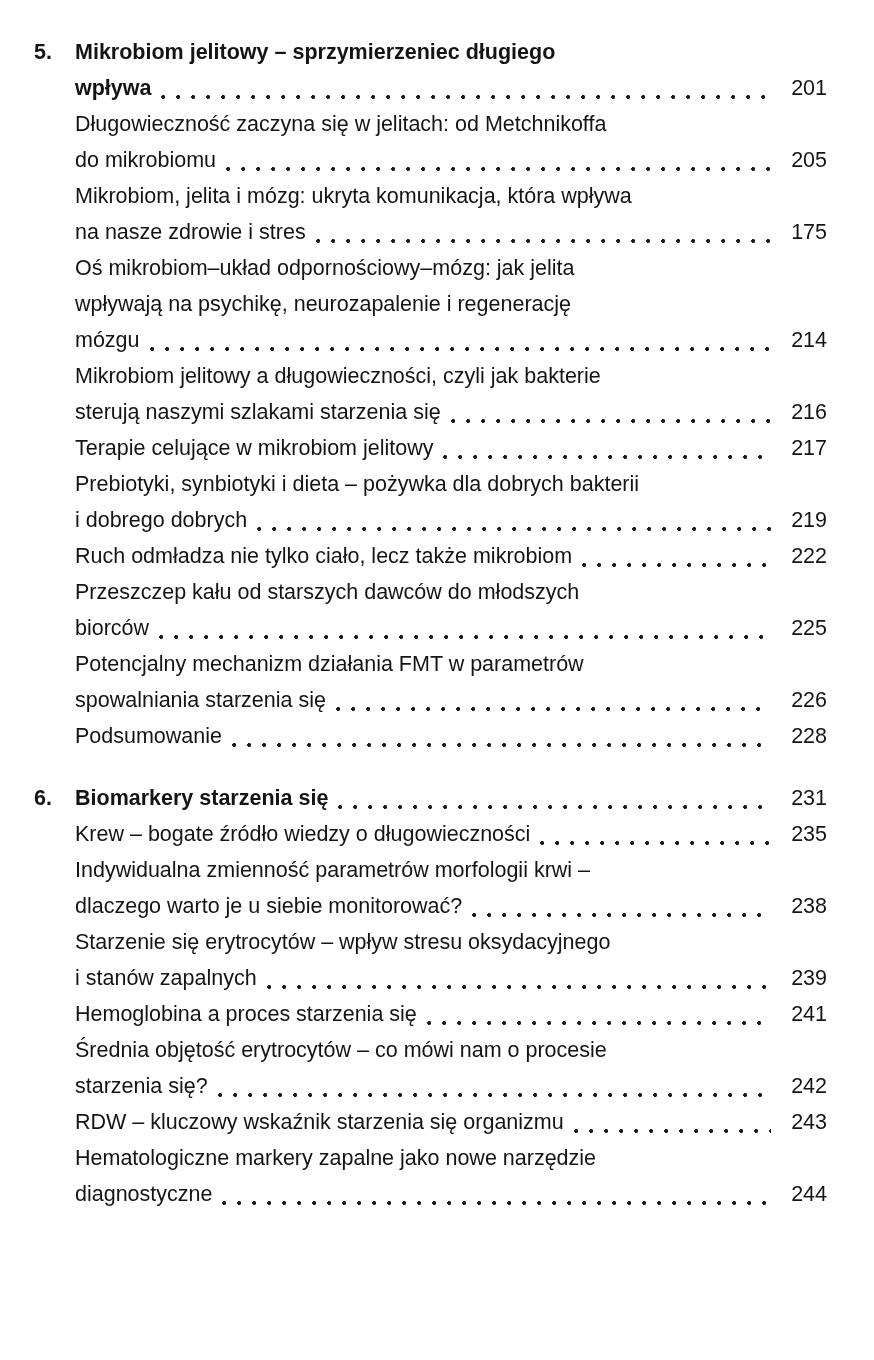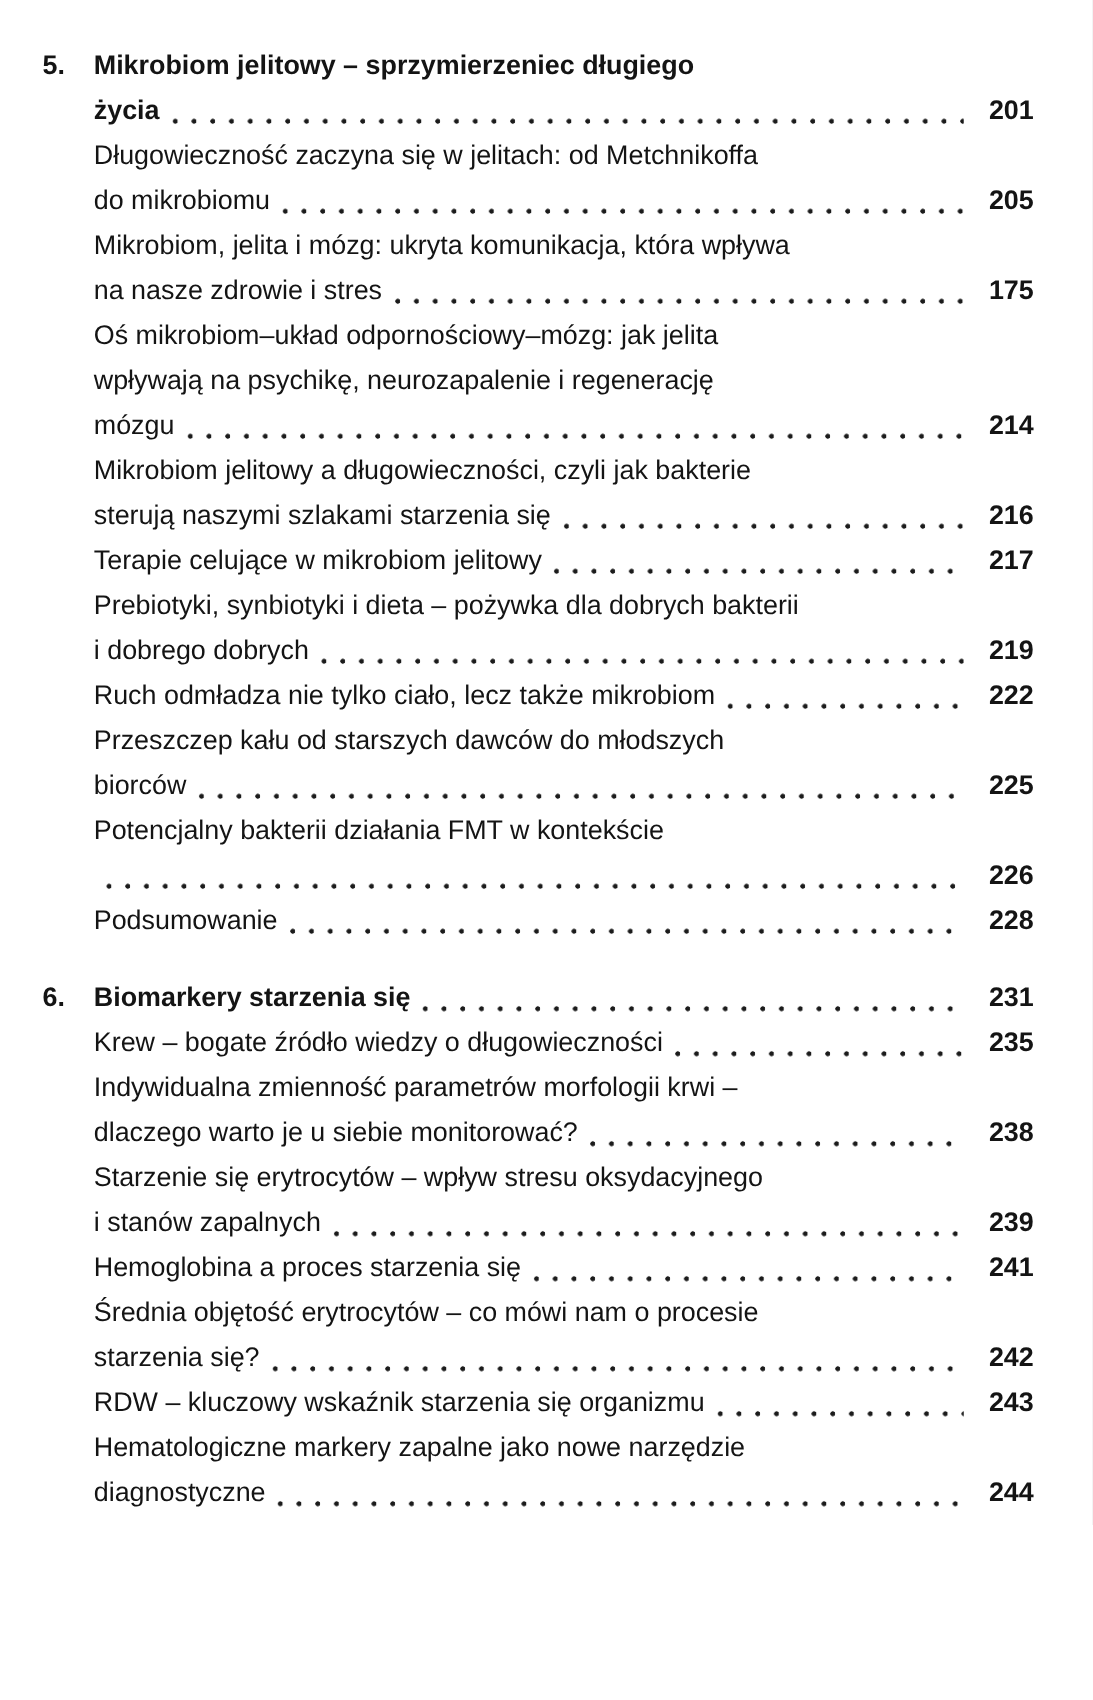--- a/index.html
+++ b/index.html
@@ -36,34 +36,34 @@
     background-image:radial-gradient(circle at 2.2px 3px, #1b1b1b 1.75px, rgba(0,0,0,0) 2.2px);
     background-size:15px 6px;
     background-repeat:repeat-x;
     background-position:left center;
     min-width:20px;
   }
   .pg{
     flex:0 0 auto;
     min-width:42px;
     text-align:right;
-    font-weight:700;
+    font-weight:400;
   }
 </style>
 </head>
 <body>
 
 <div class="page">
   <div>
       <section class="section">
         <div class="entry chapter">
           <span class="num">5.</span>
           <div class="line">Mikrobiom jelitowy – sprzymierzeniec długiego</div>
           <div class="line last">
-            <span class="txt">życia</span>
+            <span class="txt">wpływa</span>
             <span class="leader"></span>
             <span class="pg">201</span>
           </div>
         </div>
         <div class="entry">
           <div class="line">Długowieczność zaczyna się w jelitach: od Metchnikoffa</div>
           <div class="line last">
             <span class="txt">do mikrobiomu</span>
             <span class="leader"></span>
             <span class="pg">205</span>
@@ -118,22 +118,23 @@
         </div>
         <div class="entry">
           <div class="line">Przeszczep kału od starszych dawców do młodszych</div>
           <div class="line last">
             <span class="txt">biorców</span>
             <span class="leader"></span>
             <span class="pg">225</span>
           </div>
         </div>
         <div class="entry">
-          <div class="line">Potencjalny bakterii działania FMT w kontekście</div>
-          <div class="line last">
+          <div class="line">Potencjalny mechanizm działania FMT w parametrów</div>
+          <div class="line last">
+            <span class="txt">spowalniania starzenia się</span>
             <span class="leader"></span>
             <span class="pg">226</span>
           </div>
         </div>
         <div class="entry">
           <div class="line last">
             <span class="txt">Podsumowanie</span>
             <span class="leader"></span>
             <span class="pg">228</span>
           </div>

